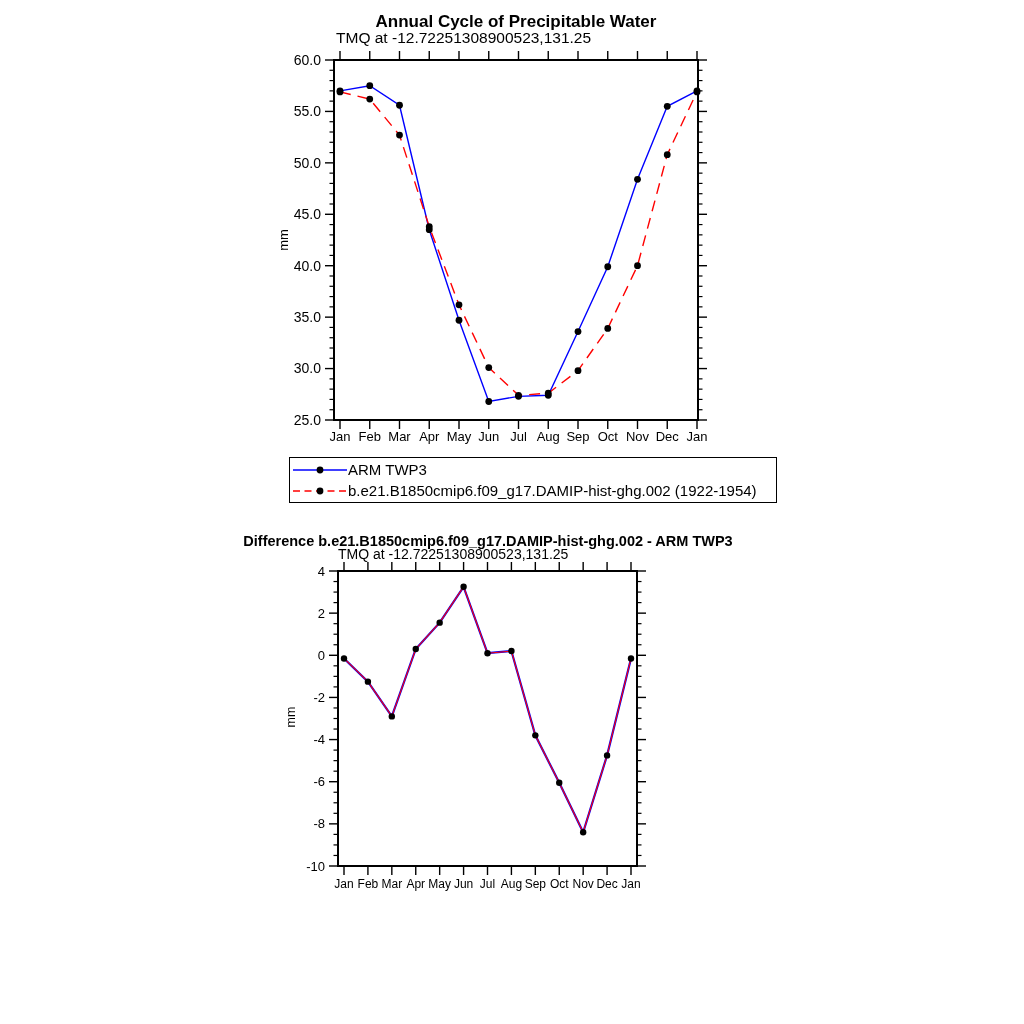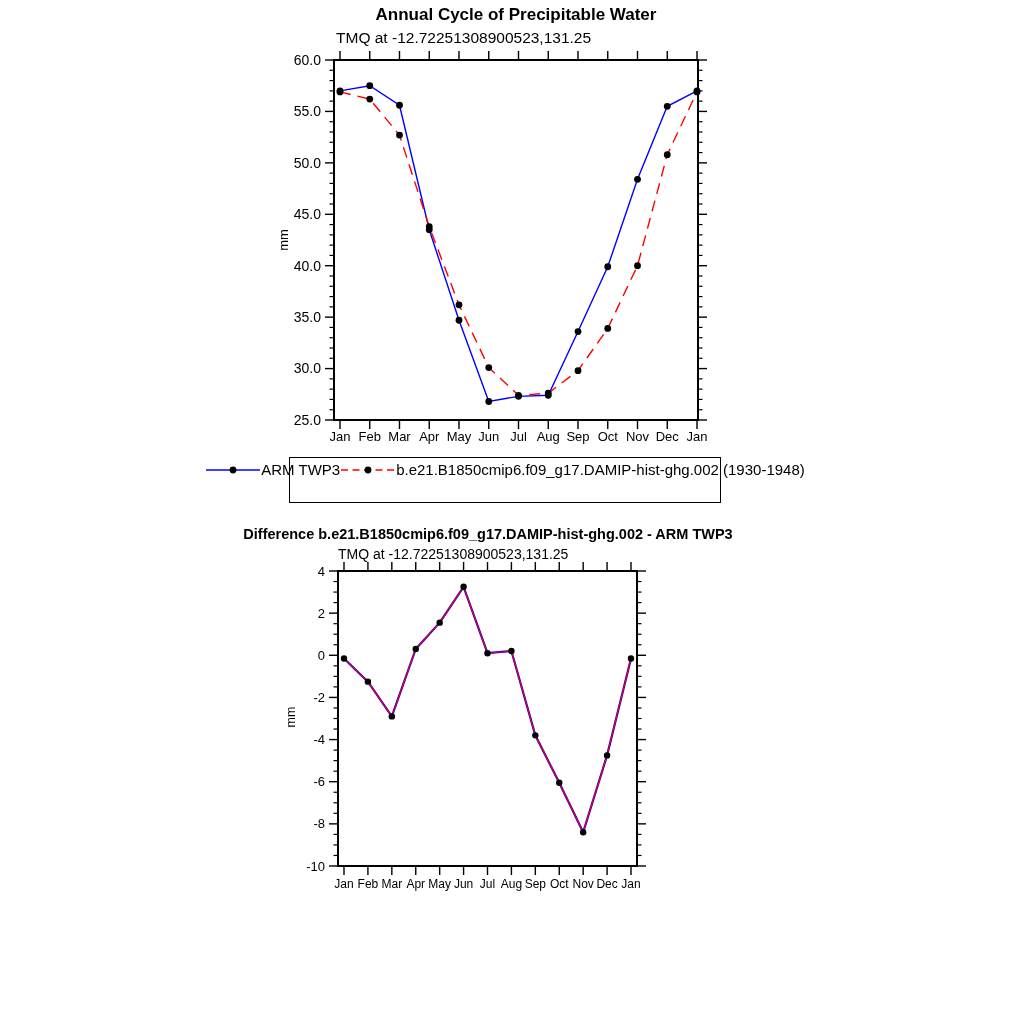--- a/index.html
+++ b/index.html
@@ -12,41 +12,43 @@
     color: #000000;
     overflow: hidden;
   }
   #chart-canvas { position: absolute; left: 0; top: 0; }
   #chart-canvas text { font-family: "Liberation Sans", sans-serif; fill: #000000; }
   .chart-title {
     position: absolute;
     font-weight: bold;
     white-space: nowrap;
     transform: translateX(-50%);
+    margin-top: 7px;
   }
   .t1 { left: 516px; top: 5px;   font-size: 17px; }
   .t2 { left: 488px; top: 526px; font-size: 14.5px; }
   .chart-sub { position: absolute; white-space: nowrap; }
   .s1 { left: 336px; top: 29px;  font-size: 15.5px; }
   .s2 { left: 338px; top: 546px; font-size: 14px; }
   .ylab {
     position: absolute;
     width: 30px; height: 16px;
     text-align: center;
     transform: rotate(-90deg);
   }
   .y1 { left: 269px; top: 232px; font-size: 13px; }
   .y2 { left: 277px; top: 709px; font-size: 12.5px; }
   .legend {
     position: absolute;
     left: 289px; top: 457px;
-    width: 432px; height: 46px;
+    width: 488px; height: 46px;
     border: 1px solid #000000;
     box-sizing: border-box;
     display: flex;
+    flex-direction: column;
     justify-content: center;
     padding: 1px 2px;
   }
   .legend-row { display: flex; align-items: center; height: 21px; }
   .legend-sample { flex: 0 0 auto; }
   .legend-label { font-size: 15px; white-space: nowrap; line-height: 21px; }
 </style>
 </head>
 <body>
 
@@ -342,17 +344,17 @@
           <line x1="1" y1="8" x2="55" y2="8" stroke="#0000ff" stroke-width="1.4"></line>
           <circle cx="28" cy="8" r="3.4" fill="#000000"></circle>
         </svg>
       <span class="legend-label">ARM TWP3</span>
     </div>
     <div class="legend-row">
       <svg class="legend-sample" width="56" height="16">
           <line x1="1" y1="8" x2="55" y2="8" stroke="#ff0000" stroke-width="1.4" stroke-dasharray="7 4.5"></line>
           <circle cx="28" cy="8" r="3.4" fill="#000000"></circle>
         </svg>
-      <span class="legend-label">b.e21.B1850cmip6.f09_g17.DAMIP-hist-ghg.002 (1930-1948)</span>
+      <span class="legend-label">b.e21.B1850cmip6.f09_g17.DAMIP-hist-ghg.002 (1922-1954)</span>
     </div>
   </div>
 
 </div>
 
 </body></html>

